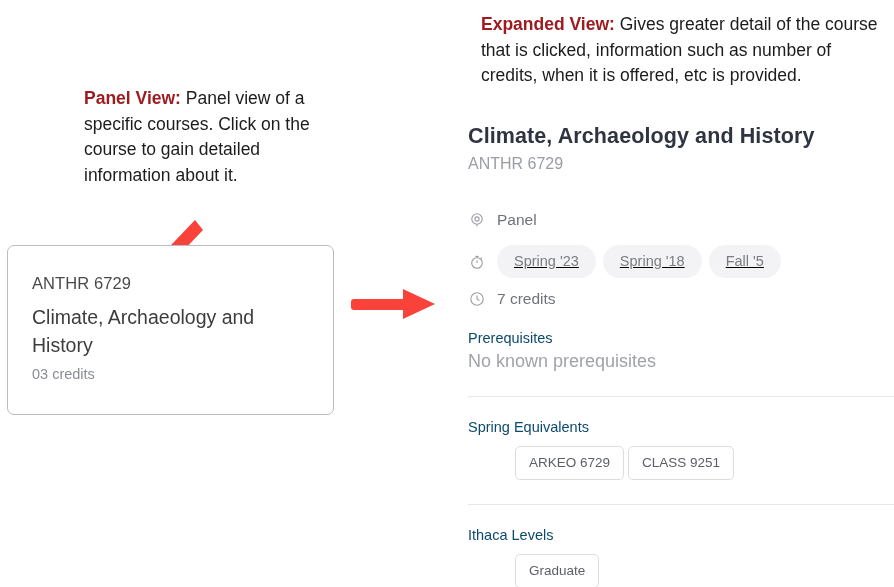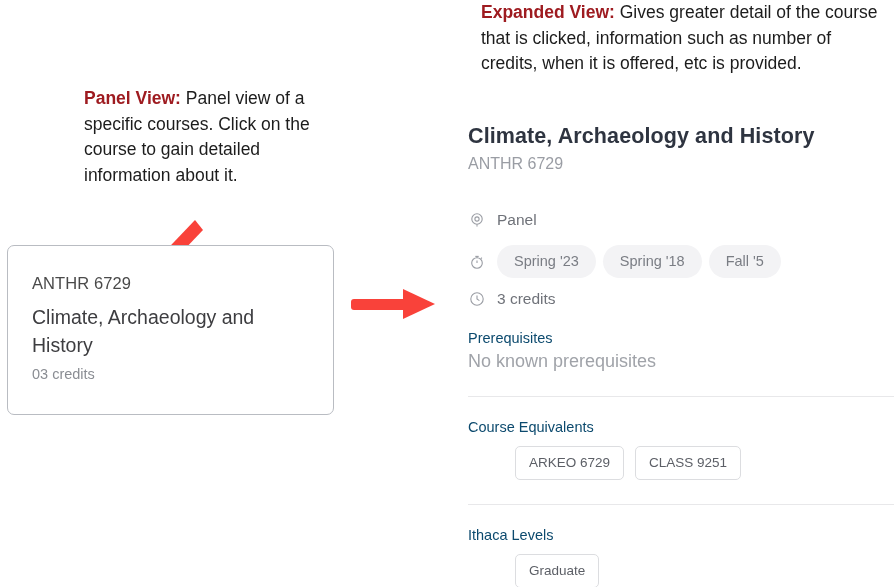--- a/index.html
+++ b/index.html
@@ -29,21 +29,21 @@
     color: #9e1b20;
   }
 
   #panel-annotation {
     left: 84px;
     top: 86px;
     width: 245px;
   }
   #expanded-annotation {
     left: 481px;
-    top: 0;
+    top: 12px;
     width: 410px;
   }
 
   
   .arrow-svg {
     position: absolute;
     overflow: visible;
     pointer-events: none;
   }
   #arrow-down-left { left: 125px; top: 212px; }
@@ -118,20 +118,21 @@
   .meta-text {
     font-size: 15.5px;
     color: #6f7279;
   }
 
   #semester-row { margin-bottom: 12px; margin-top: 2px; }
   .chips {
     display: flex;
     flex-wrap: wrap;
     gap: 7px;
+    text-decoration: underline;
   }
   .chip-pill {
     background: #f3f3f5;
     color: #7a7d84;
     font-size: 14.5px;
     border-radius: 17px;
     padding: 8px 17px;
     line-height: 17px;
     white-space: nowrap;
   }
@@ -149,21 +150,21 @@
     font-size: 18px;
     color: #a0a3a9;
   }
   .divider {
     height: 1px;
     background: #e8e8ea;
     margin: 24px 0 22px 0;
   }
   .box-chips {
     display: flex;
-    gap: 11px;
+    gap: 4px;
     margin-top: 11px;
     padding-left: 47px;
   }
   .chip-box {
     border: 1px solid #dcdde0;
     border-radius: 5px;
     background: #ffffff;
     color: #5c5f66;
     font-size: 13.5px;
     padding: 8px 13px;
@@ -235,32 +236,32 @@
     </div>
   </div>
 
   <div class="meta-row" id="credits-row">
     <span class="meta-icon">
       <svg width="16" height="16" viewBox="0 0 16 16" fill="none" stroke="currentColor" stroke-width="1.1">
         <circle cx="8" cy="8" r="6.2"></circle>
         <path d="M8 4.4 L8 8 L10.4 9.6"></path>
       </svg>
     </span>
-    <span class="meta-text">3 credits</span>
+    <span class="meta-text">7 credits</span>
   </div>
 
   <div class="section">
     <div class="section-label">Prerequisites</div>
     <div class="section-value">No known prerequisites</div>
   </div>
 
   <div class="divider"></div>
 
   <div class="section">
-    <div class="section-label">Course Equivalents</div>
+    <div class="section-label">Spring Equivalents</div>
     <div class="box-chips">
       <span class="chip-box">ARKEO 6729</span>
       <span class="chip-box">CLASS 9251</span>
     </div>
   </div>
 
   <div class="divider"></div>
 
   <div class="section">
     <div class="section-label">Ithaca Levels</div>

